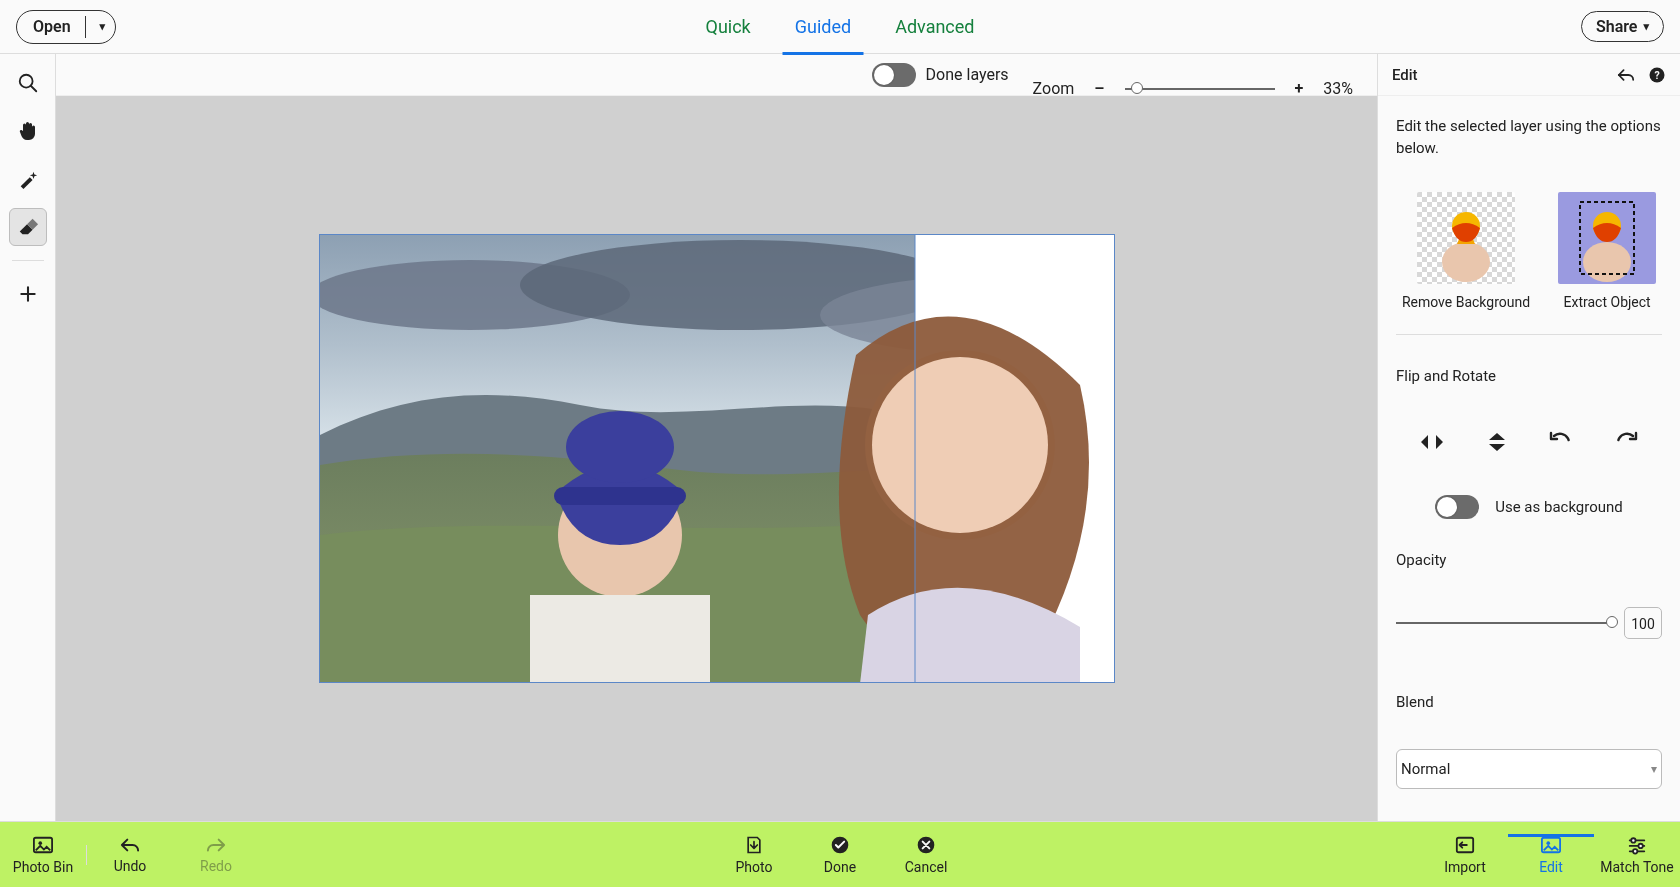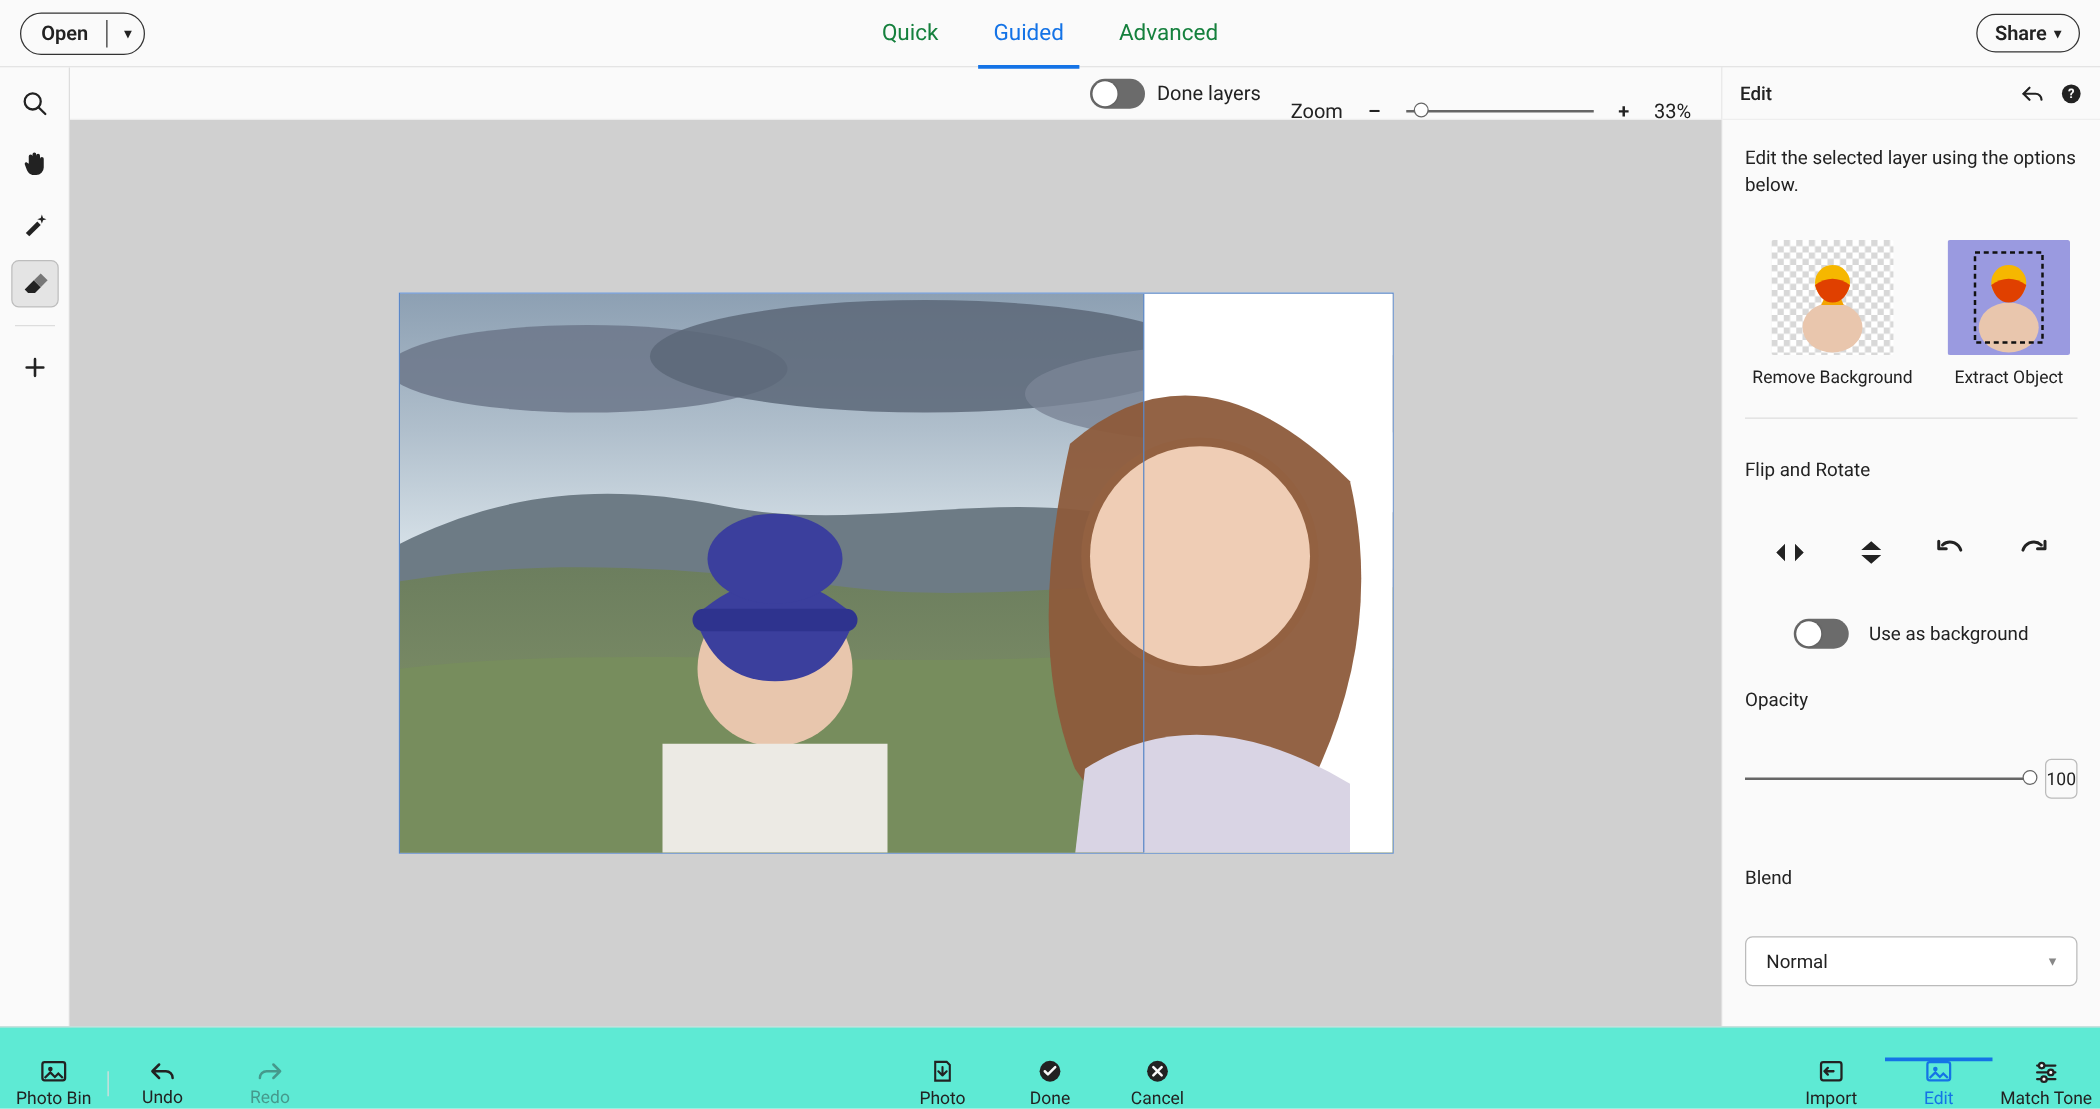--- a/index.html
+++ b/index.html
@@ -48,25 +48,25 @@
   .thumbs-row { display: flex; gap: 28px; justify-content: center; border-bottom: 1px solid #ddd; padding-bottom: 24px; }
   .thumb-card { display: flex; flex-direction: column; align-items: center; gap: 10px; cursor: pointer; }
   .thumb-img { width: 98px; height: 92px; border-radius: 2px; position: relative; overflow: hidden; }
   .thumb-label { font-size: 14px; text-align: center; }
   .rotate-row { display: flex; justify-content: space-around; padding: 8px 4px 4px 4px; }
   .rotate-btn { width: 42px; height: 34px; display: flex; align-items: center; justify-content: center; cursor: pointer; }
   .bg-toggle-row { display: flex; align-items: center; justify-content: center; gap: 16px; }
   .opacity-row { display: flex; align-items: center; gap: 12px; margin-top: 6px; }
   .op-slider { flex: 1; height: 2px; background: #666; position: relative; }
   .op-slider .thumb { position: absolute; width: 12px; height: 12px; background: #fff; border: 1.6px solid #666; border-radius: 50%; top: -6px; right: -6px; }
-  .op-value { width: 26px; height: 32px; border: 1px solid #bbb; border-radius: 5px; text-align: center; line-height: 32px; font-size: 14px; }
-  .blend-select { width: 100%; height: 40px; border: 1px solid #bbb; border-radius: 6px; padding: 0 16px; display: flex; align-items: center; justify-content: space-between; background: #fff; cursor: pointer; margin-top: 6px; }
-
-  
-  .bottombar { height: 66px; border-top: 1px solid #ddd; background: #5eead4; display: flex; align-items: flex-end; }
+  .op-value { width: 38px; height: 32px; border: 1px solid #bbb; border-radius: 5px; text-align: center; line-height: 32px; font-size: 14px; }
+  .blend-select { width: 100%; height: 40px; border: 1px solid #bbb; border-radius: 6px; padding: 0 4px; display: flex; align-items: center; justify-content: space-between; background: #fff; cursor: pointer; margin-top: 6px; }
+
+  
+  .bottombar { height: 66px; border-top: 1px solid #ddd; background: #bef264; display: flex; align-items: center; }
   .bb-left { display: flex; align-items: stretch; }
   .bb-item { width: 86px; display: flex; flex-direction: column; align-items: center; justify-content: center; gap: 4px; cursor: pointer; font-size: 14px; }
   .bb-item.disabled { opacity: .4; cursor: default; }
   .bb-divider { width: 1px; background: #ddd; margin: 10px 0; }
   .bb-center { position: absolute; left: 50%; transform: translateX(-50%); display: flex; }
   .bb-right { margin-left: auto; display: flex; }
   .bb-item.active { color: #1473e6; }
   .bb-item.active::before { content: ""; position: absolute; top: -1px; width: 86px; height: 3px; background: #1473e6; }
   .bb-item { position: relative; }
 

